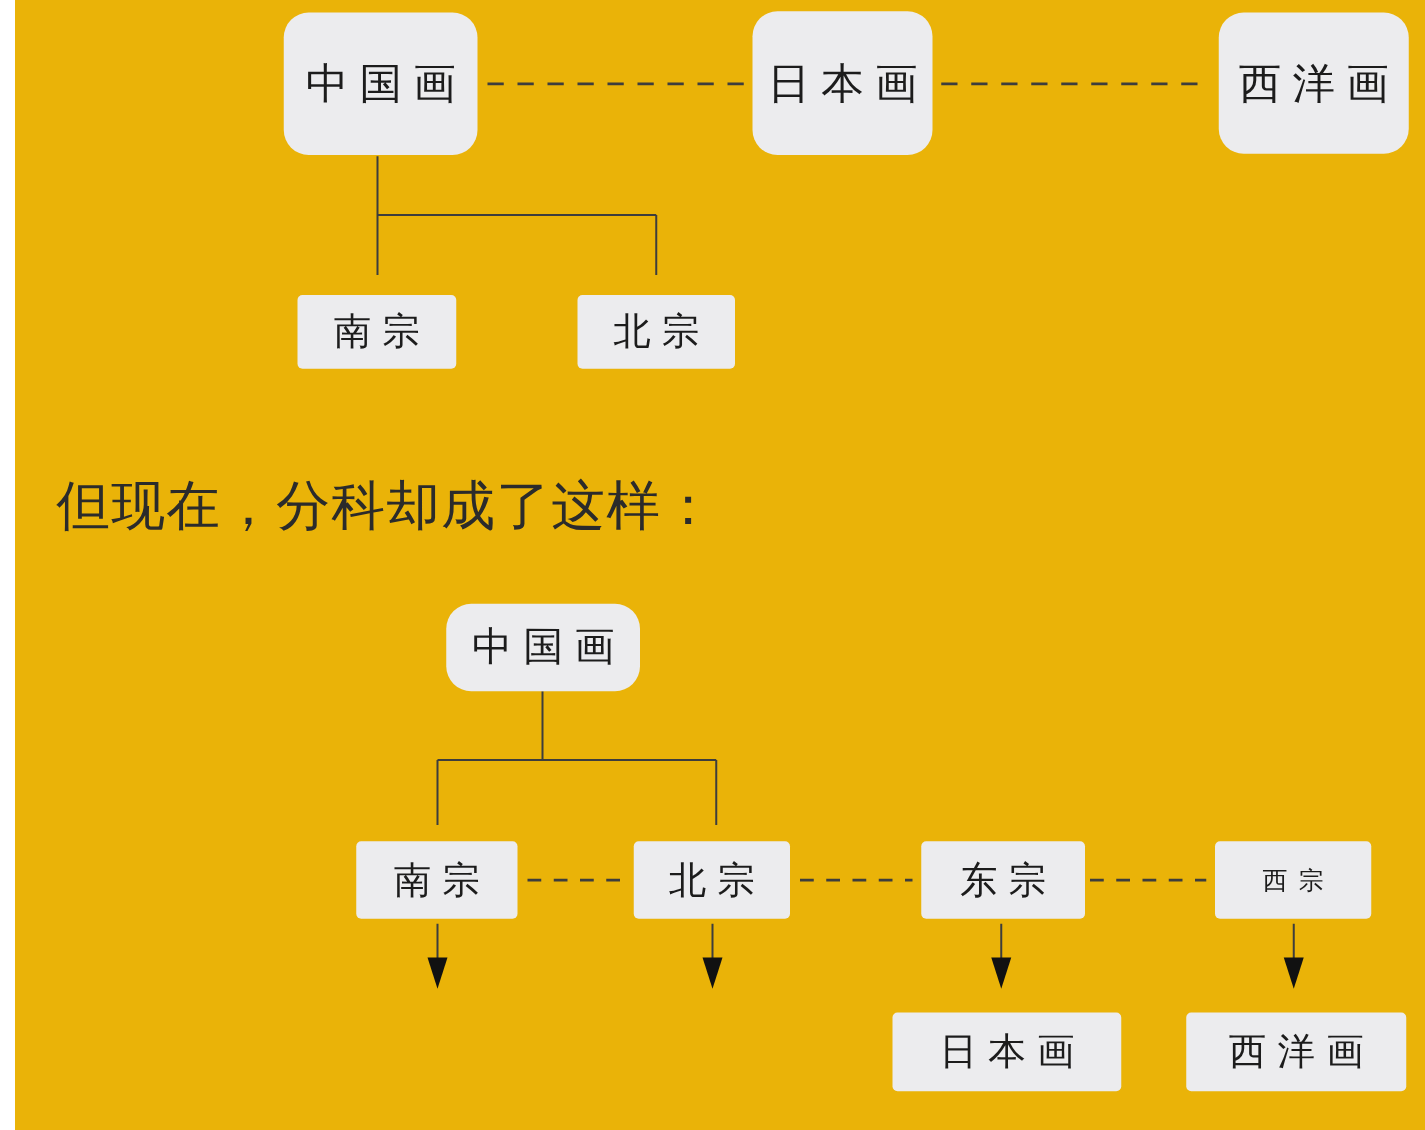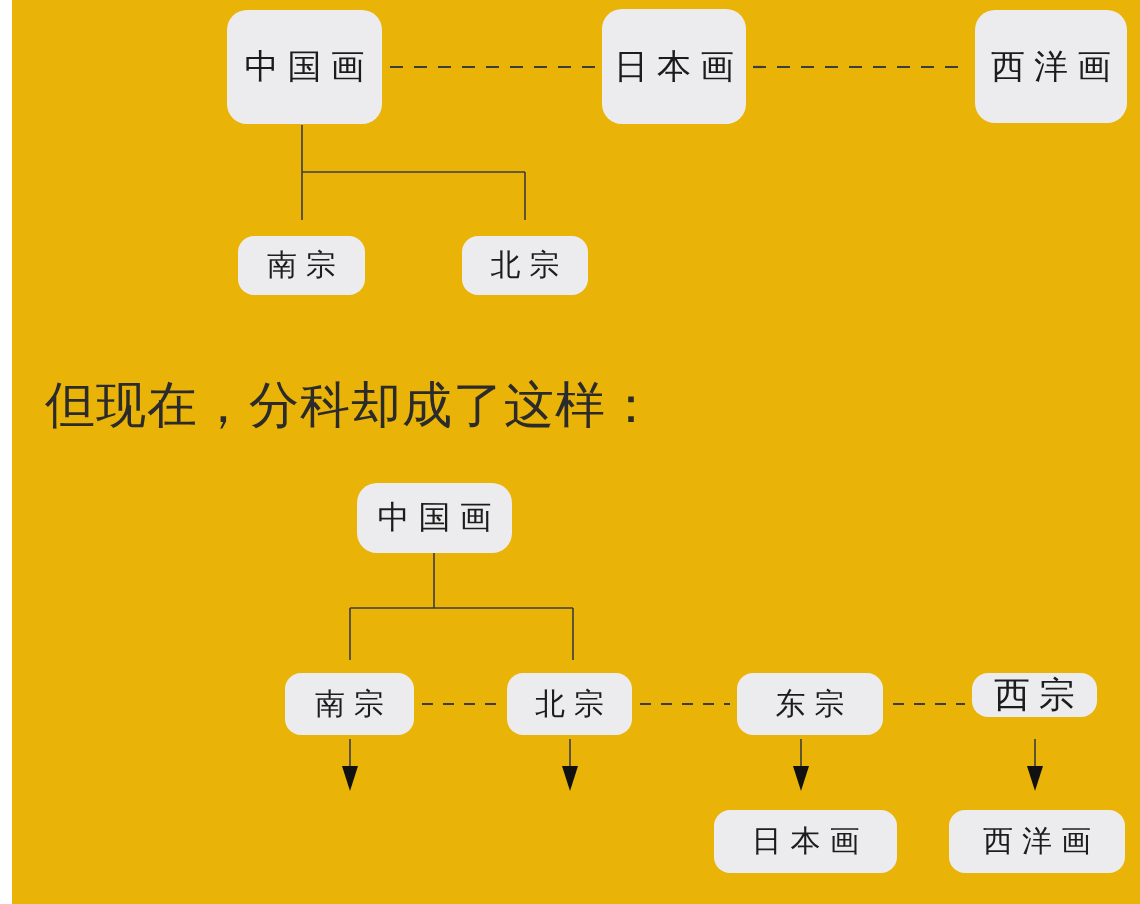--- a/index.html
+++ b/index.html
@@ -32,28 +32,28 @@
     align-items: center;
     justify-content: center;
     color: #1c1c1c;
     letter-spacing: 9px;
     white-space: nowrap;
   }
   .node > span {
     margin-right: -9px; 
   }
   .node.small {
-    border-radius: 16px;
+    border-radius: 4px;
   }
   .caption {
     position: absolute;
     left: 33px;
     top: 381px;
     font-family: "Liberation Sans", "DejaVu Sans", sans-serif;
-    font-size: 50px;
+    font-size: 43px;
     line-height: 48px;
     color: #2b2b2b;
     letter-spacing: 1px;
     white-space: nowrap;
   }
   .stroke {
     stroke: #3d3d3d;
     fill: none;
   }
   .solidline { stroke-width: 1.6; }
@@ -136,25 +136,25 @@
   </div>
 
   <div class="node small" style="left: 273px; top: 673px; width: 129px; height: 62px; font-size: 30px; background: rgb(236, 236, 238); color: rgb(28, 28, 28);">
     <span>南宗</span>
   </div>
 
   <div class="node small" style="left: 495px; top: 673px; width: 125px; height: 62px; font-size: 30px; background: rgb(236, 236, 238); color: rgb(28, 28, 28);">
     <span>北宗</span>
   </div>
 
-  <div class="node small" style="left: 725px; top: 673px; width: 146px; height: 62px; font-size: 30px; background: rgb(236, 236, 238); color: rgb(28, 28, 28);">
+  <div class="node small" style="left: 725px; top: 673px; width: 131px; height: 62px; font-size: 30px; background: rgb(236, 236, 238); color: rgb(28, 28, 28);">
     <span>东宗</span>
   </div>
 
-  <div class="node small" style="left: 960px; top: 673px; width: 125px; height: 44px; font-size: 36px; background: rgb(236, 236, 238); color: rgb(28, 28, 28);">
+  <div class="node small" style="left: 960px; top: 673px; width: 125px; height: 62px; font-size: 20px; background: rgb(236, 236, 238); color: rgb(28, 28, 28);">
     <span>西宗</span>
   </div>
 
 
 
   <div class="node small" style="left: 702px; top: 810px; width: 183px; height: 63px; font-size: 30px; background: rgb(236, 236, 238); color: rgb(28, 28, 28);">
     <span>日本画</span>
   </div>
 
   <div class="node small" style="left: 937px; top: 810px; width: 176px; height: 63px; font-size: 30px; background: rgb(236, 236, 238); color: rgb(28, 28, 28);">

